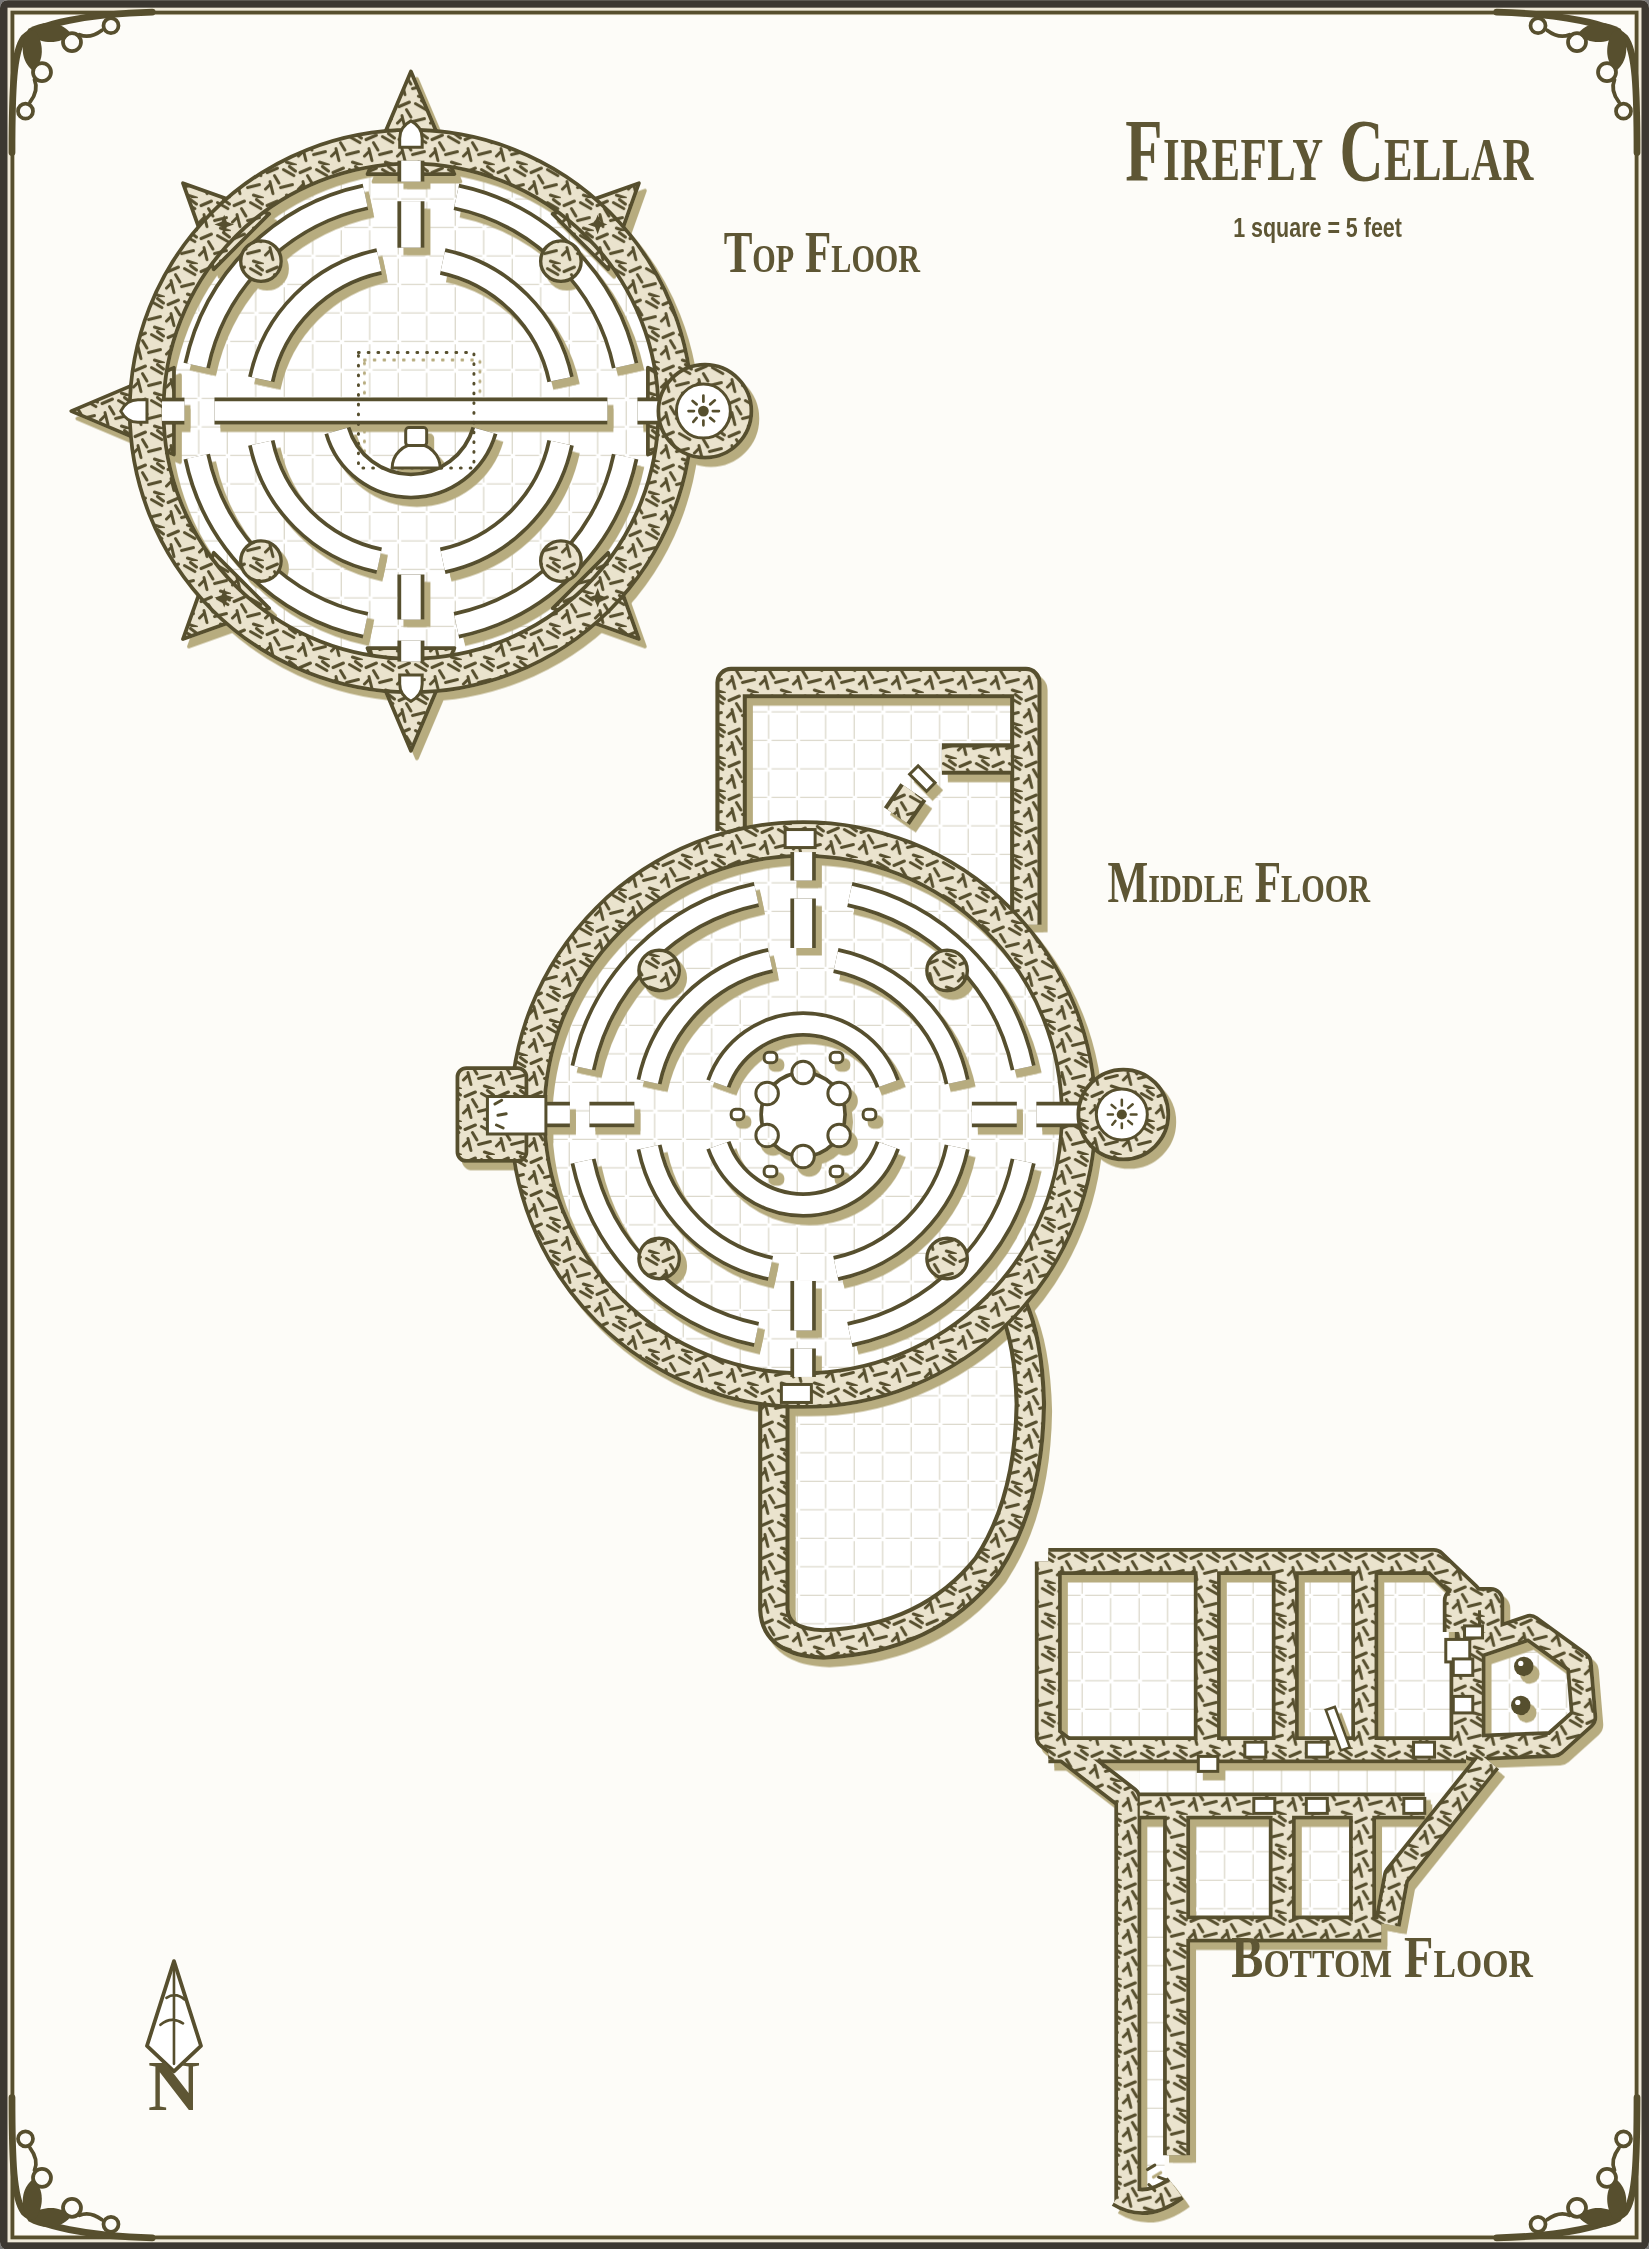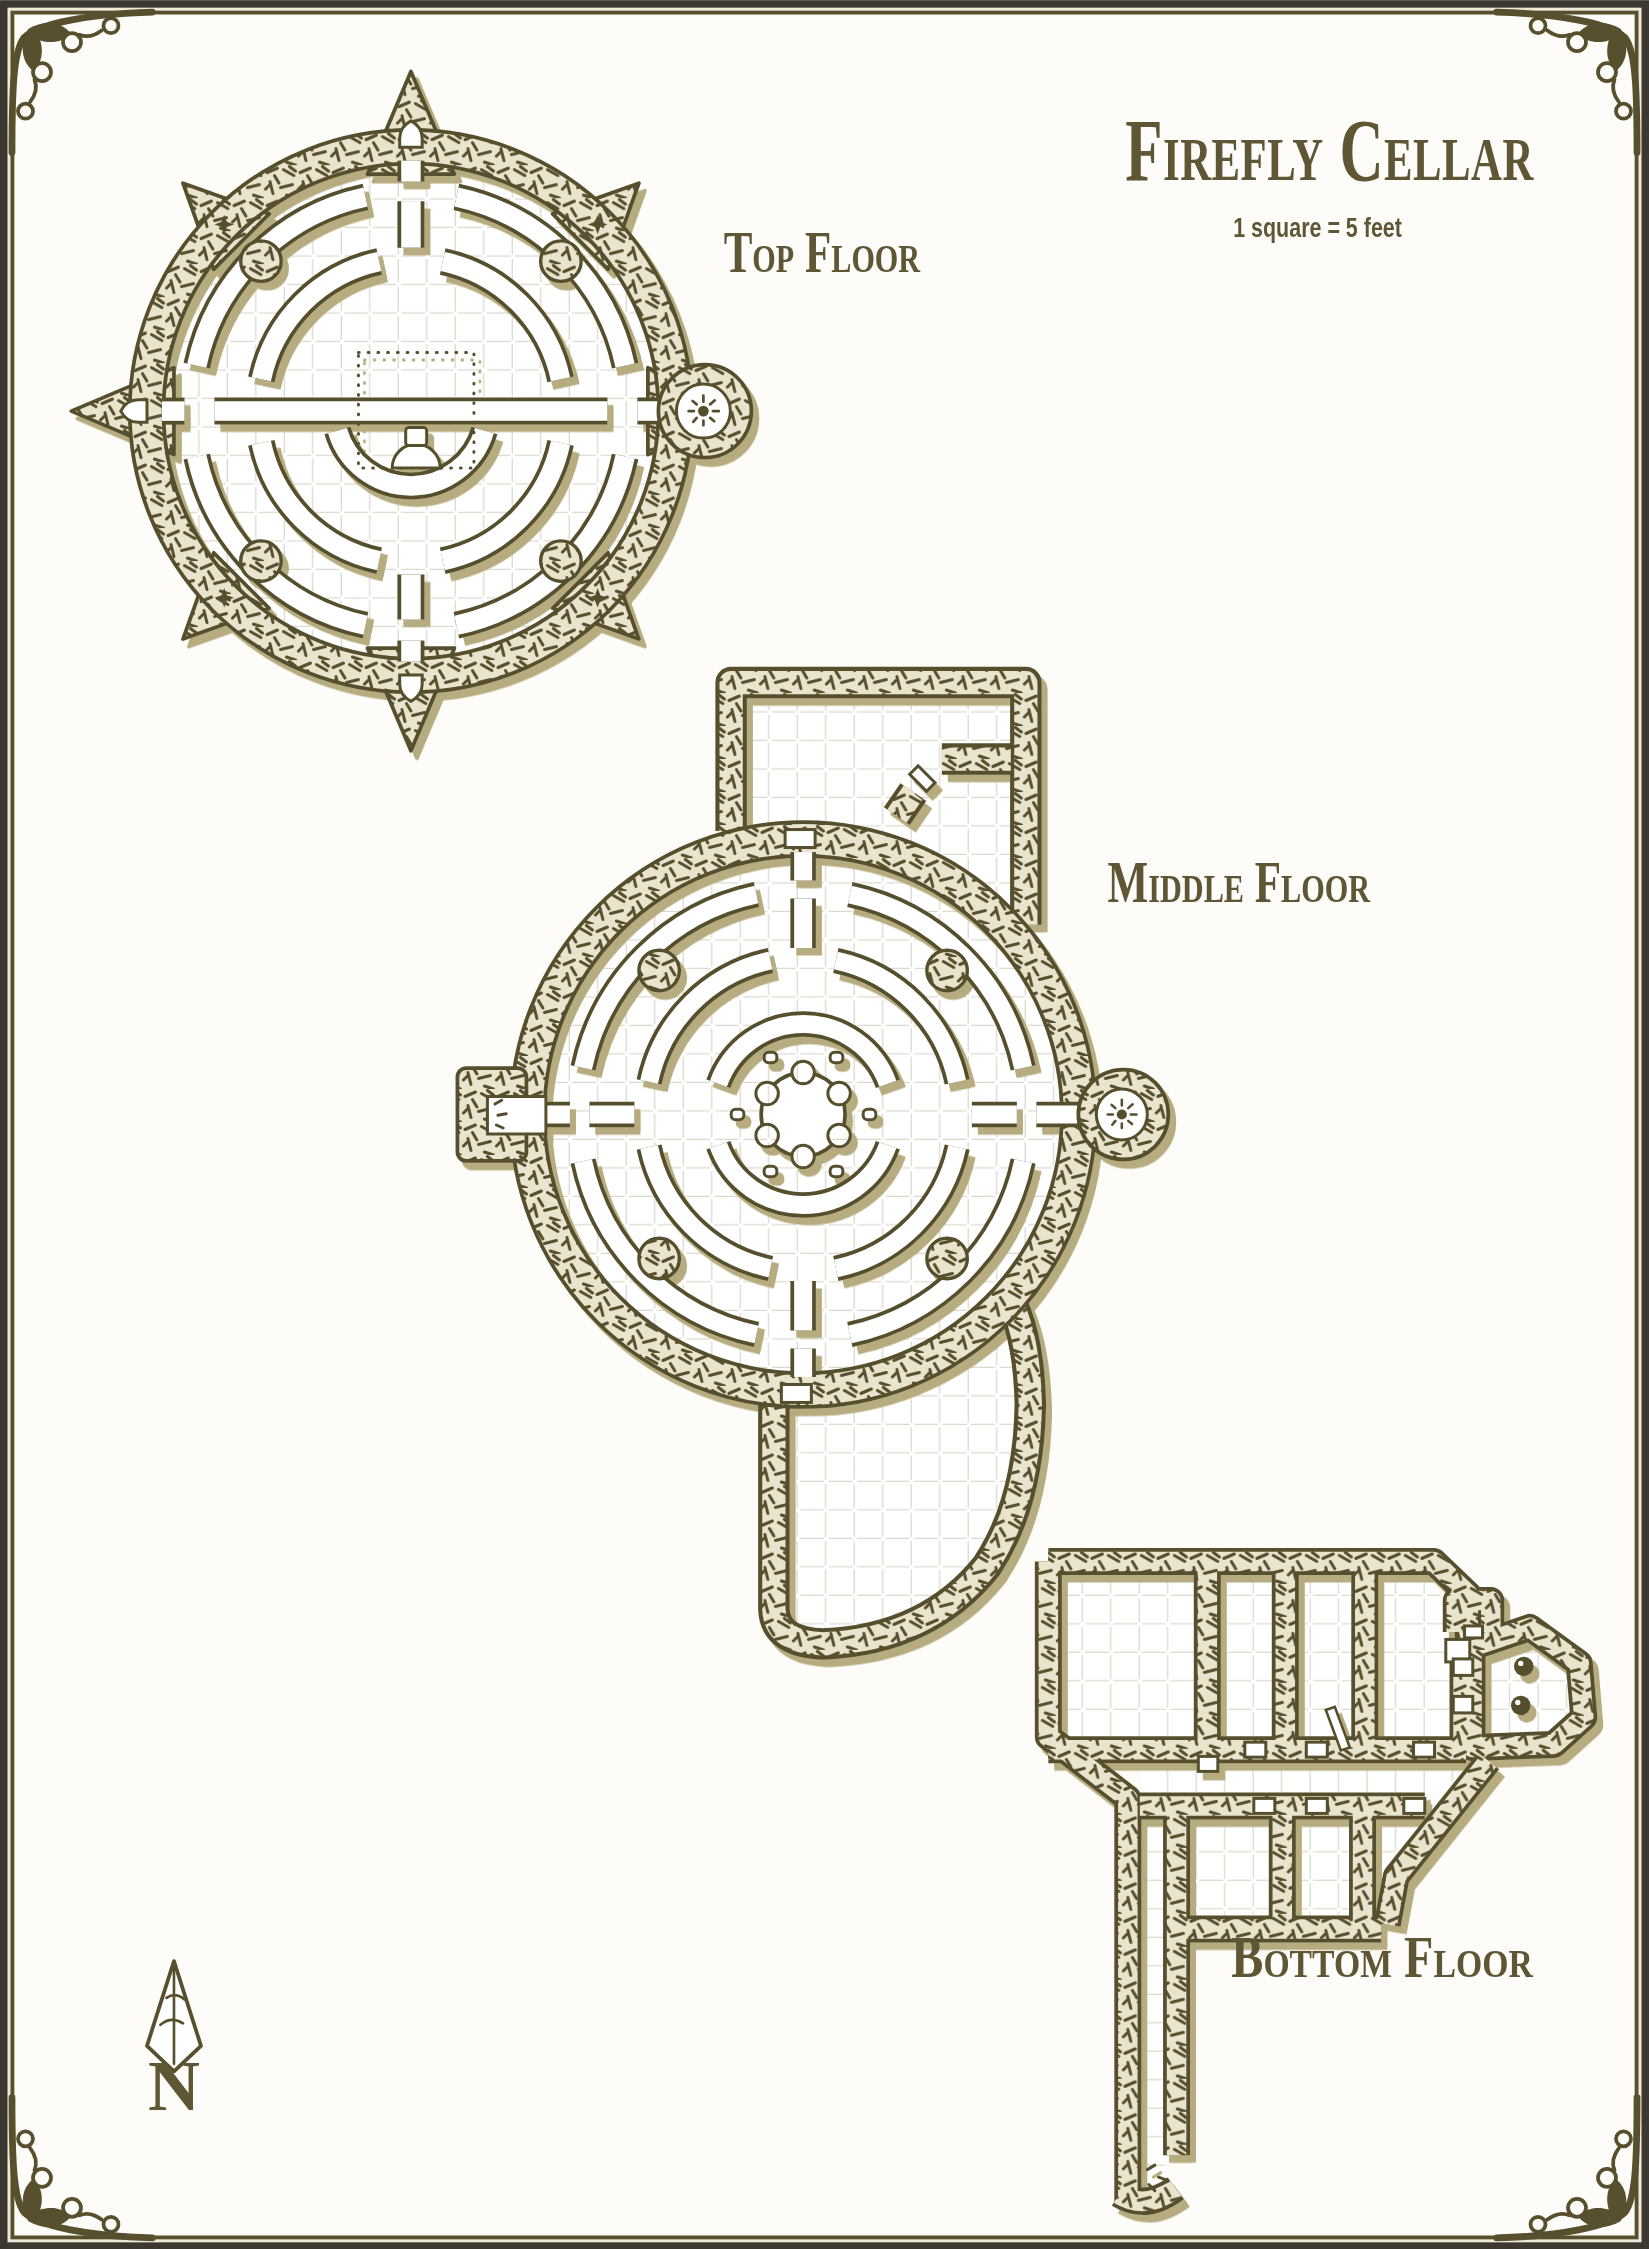--- a/index.html
+++ b/index.html
@@ -1,21 +1,21 @@
 <!DOCTYPE html>
 <html style="--ink: #574f2e; --text: #5e5634; --paper: #ffffff; --page: #fdfcf8; --wall-fill: #eae3cd; --shadow: #b7ac7f; --grid: #dcd9cc; --frame-dark: #3c3831; --frame-cream: #efe9d8;font-size:12px"><head>
 <meta charset="utf-8">
 <style>
   :root{
     --ink:#574f2e; --text:#5e5634; --paper:#ffffff; --page:#fdfcf8;
     --wall-fill:#eae3cd; --shadow:#b7ac7f; --grid:#dcd9cc;
     --frame-dark:#3c3831; --frame-cream:#efe9d8;
   }
   html,body{margin:0;padding:0;background:#777;}
-  .page{position:relative;width:1649px;height:2250px;background:var(--page,#fdfcf8);overflow:hidden;}
+  .page{position:relative;width:1649px;height:2250px;background:var(--page,#fdfcf8);overflow:hidden;border-radius:8px;}
   .page svg{position:absolute;left:0;top:0;display:block;}
 
   
   .hatch-bg{fill:var(--wall-fill,#eae3cd);}
   .hatch-ln{stroke:var(--ink,#574f2e);}
   .grid-ln{stroke:var(--grid,#dcd9cc);}
   .ink{fill:var(--ink,#574f2e);}
   .w-olive{stroke:var(--ink,#574f2e);fill:none;}
   .w-white{stroke:var(--paper,#ffffff);fill:none;}
   .w-hatch{stroke:url(#hatchPat);fill:none;}

